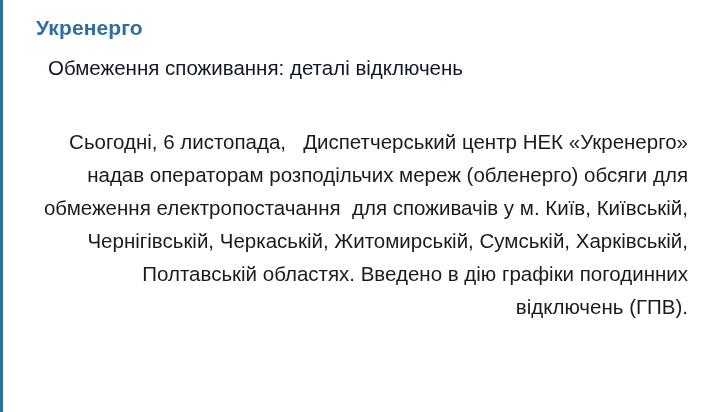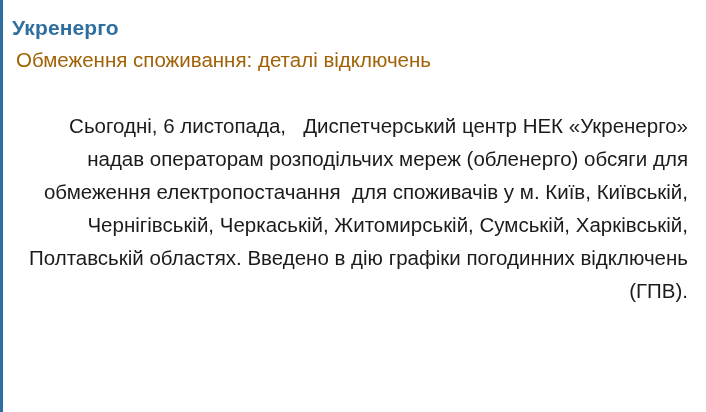--- a/index.html
+++ b/index.html
@@ -11,43 +11,43 @@
     height: 412px;
     background: #ffffff;
     font-family: "Liberation Sans", sans-serif;
     overflow: hidden;
   }
   .post {
     position: relative;
     width: 706px;
     height: 412px;
     box-sizing: border-box;
-    padding: 14px 18px 0 12px;
+    padding: 14px 18px 0 36px;
   }
   .accent-bar {
     position: absolute;
     left: 0;
     top: 0;
     width: 3px;
     height: 412px;
     background: #2f6f9f;
   }
   .channel-name {
     color: #2f6f9f;
     font-size: 21px;
     font-weight: bold;
     line-height: 27px;
     letter-spacing: 0.1px;
     margin: 0 0 2px 0;
   }
   .subtitle {
-    color: #a16207;
+    color: #0f172a;
     font-size: 20.5px;
     line-height: 30px;
-    margin: 4px;
+    margin: 12px;
     font-weight: normal;
   }
   .spacer {
     height: 30px;
   }
   .body-text {
     color: #1b1b1b;
     font-size: 20.5px;
     line-height: 33px;
     margin: 0;

